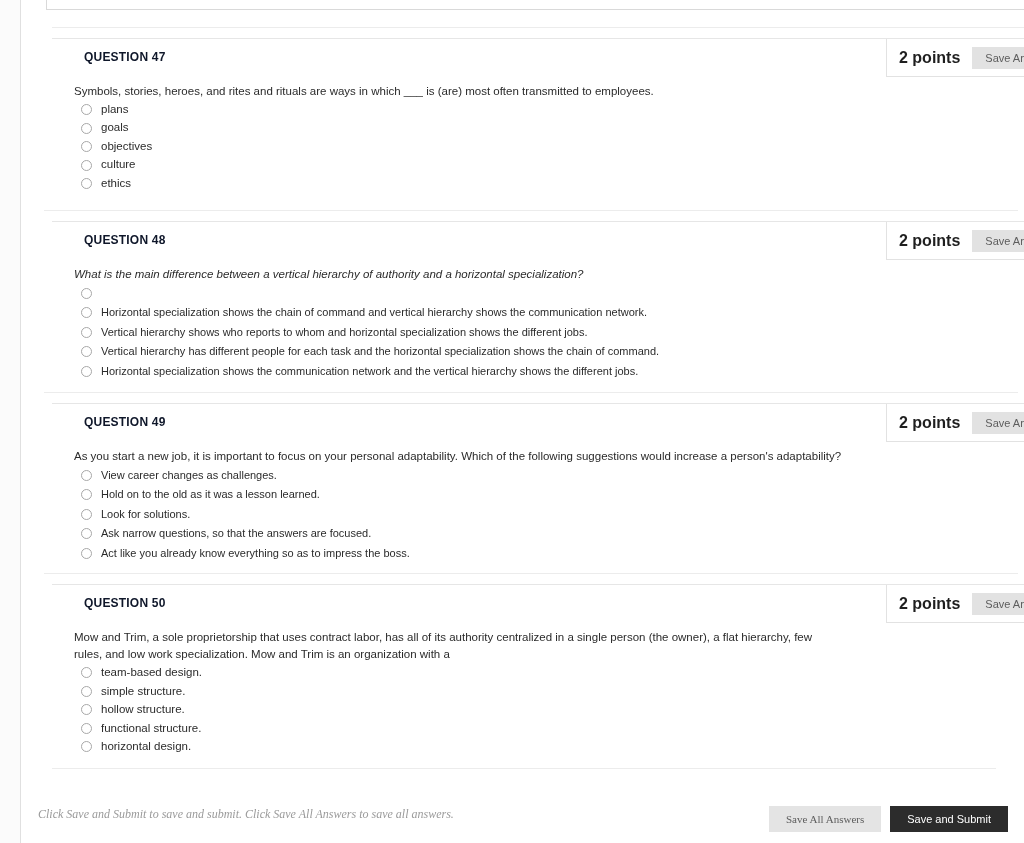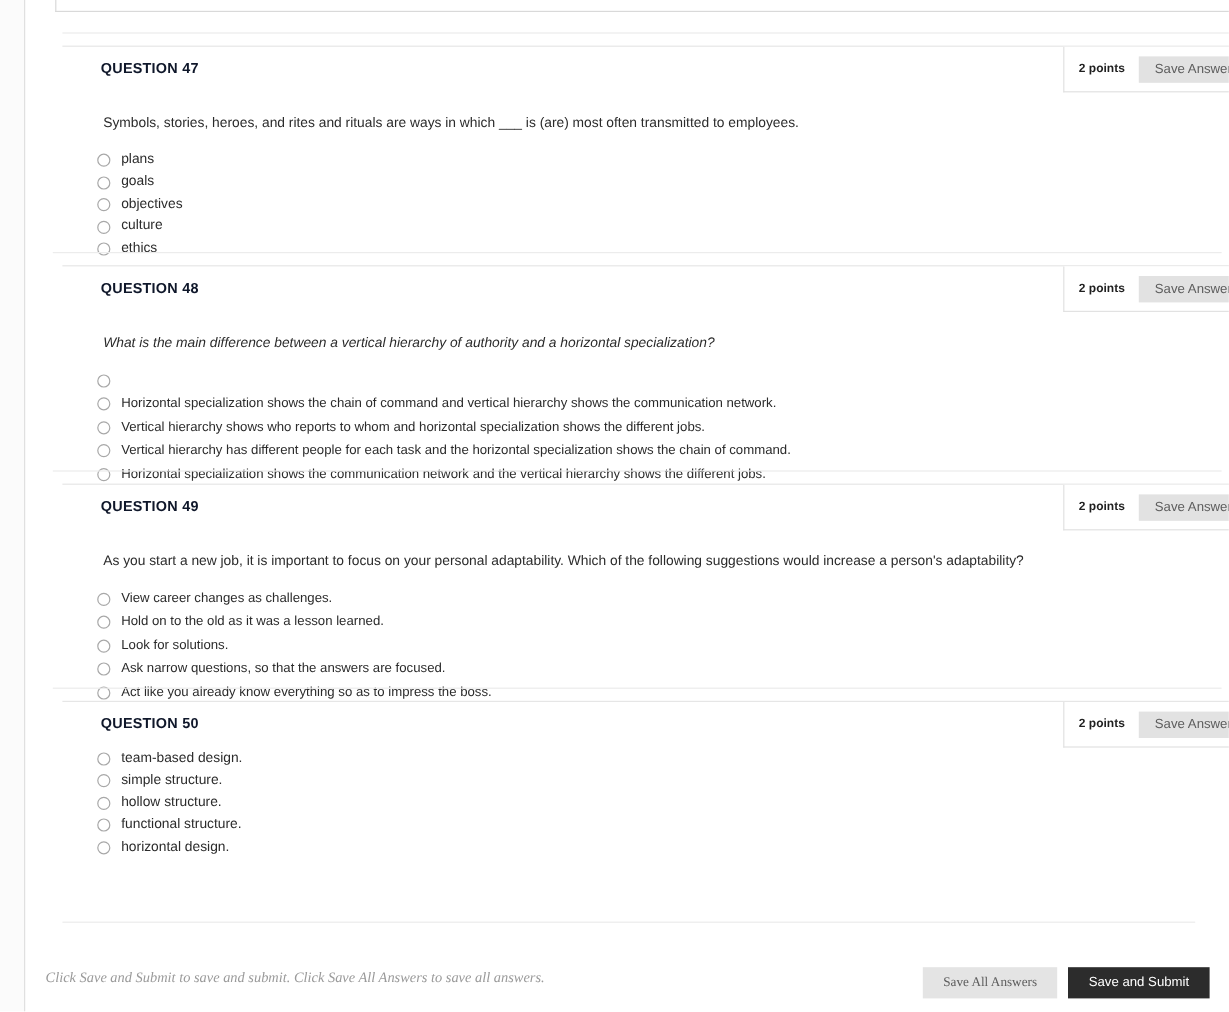--- a/index.html
+++ b/index.html
@@ -94,21 +94,21 @@
     border-left: 1px solid #e2e2e2;
     border-bottom: 1px solid #e2e2e2;
     box-sizing: border-box;
     display: flex;
     align-items: center;
     padding-left: 12px;
     background: #fff;
   }
 
   .q-points {
-    font-size: 10px;
+    font-size: 16px;
     font-weight: bold;
     color: #1f1f1f;
     white-space: nowrap;
   }
 
   .save-answer-btn {
     margin-left: 12px;
     background: #e2e2e2;
     border: none;
     color: #5d5d5d;
@@ -121,21 +121,21 @@
 
   .q-body {
     padding: 0 0 0 22px;
   }
 
   .q-text {
     font-size: 11.5px;
     color: #2b2b2b;
     line-height: 1.5;
     max-width: 760px;
-    margin: 12px;
+    margin: 0;
     padding-top: 6px;
   }
 
   .answers {
     margin: 0;
     padding: 0;
     list-style: none;
   }
 
   .answer-row {
@@ -357,20 +357,21 @@
 
   <div class="question-block" style="top:584px;">
     <div class="q-header">
       <div class="q-label">QUESTION 50</div>
       <div class="q-points-box">
         <span class="q-points">2 points</span>
         <button class="save-answer-btn">Save Answer</button>
       </div>
     </div>
     <div class="q-body">
+      <p class="q-text" style="max-width:742px;">Mow and Trim, a sole proprietorship that uses contract labor, has all of its authority centralized in a single person (the owner), a flat hierarchy, few rules, and low work specialization. Mow and Trim is an organization with a</p>
       <ul class="answers">
         <li class="answer-row">
           <span class="radio"></span>
           <span class="answer-text">team-based design.</span>
         </li>
         <li class="answer-row">
           <span class="radio"></span>
           <span class="answer-text">simple structure.</span>
         </li>
         <li class="answer-row">

